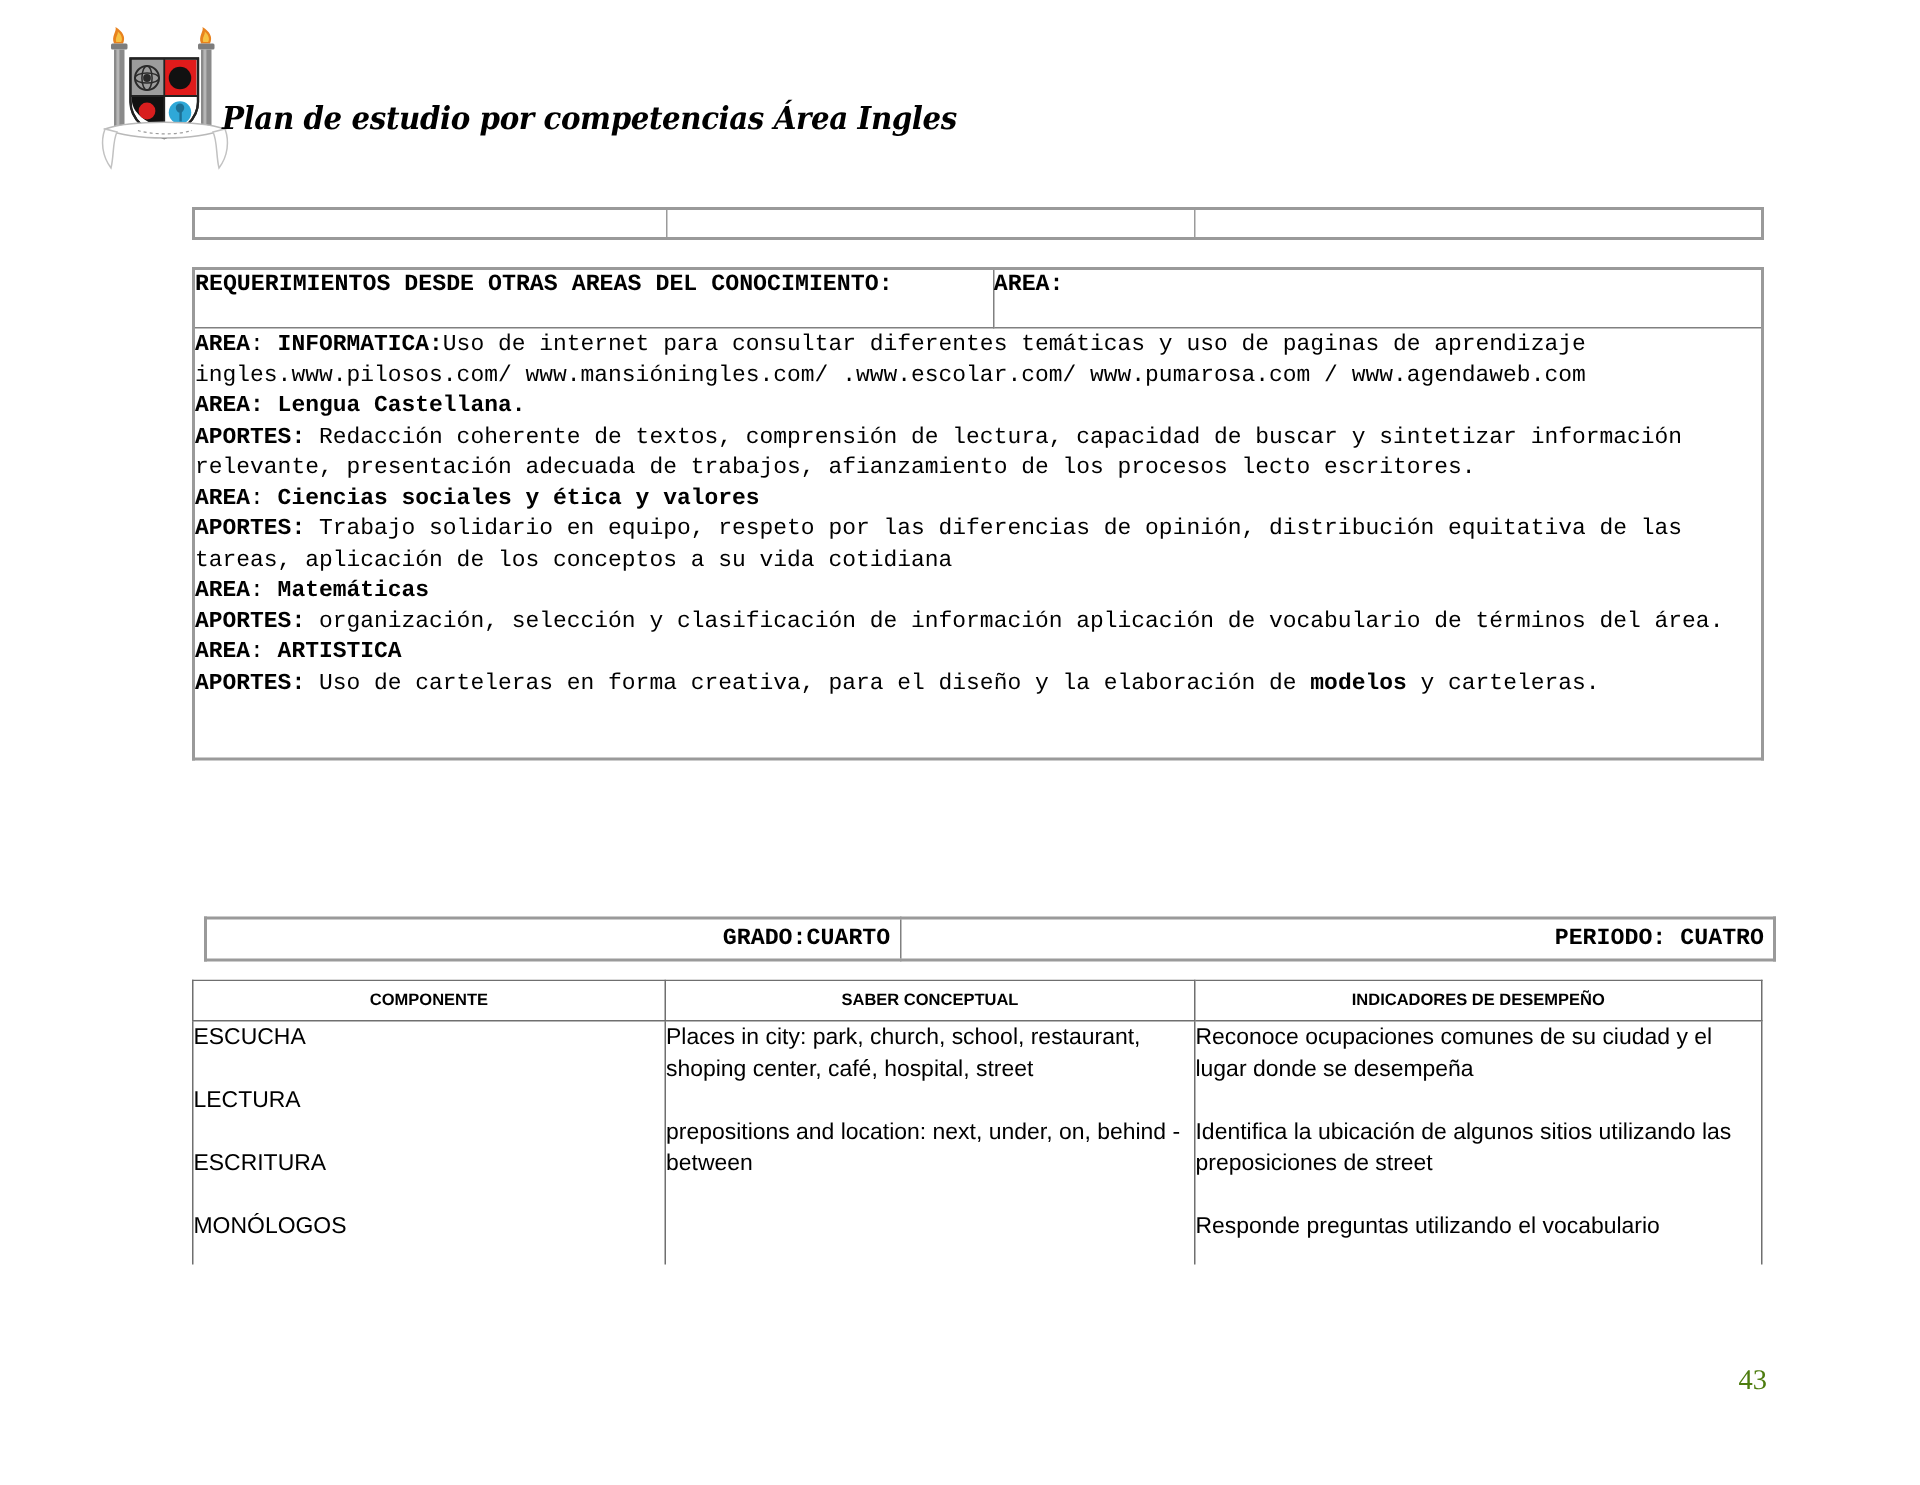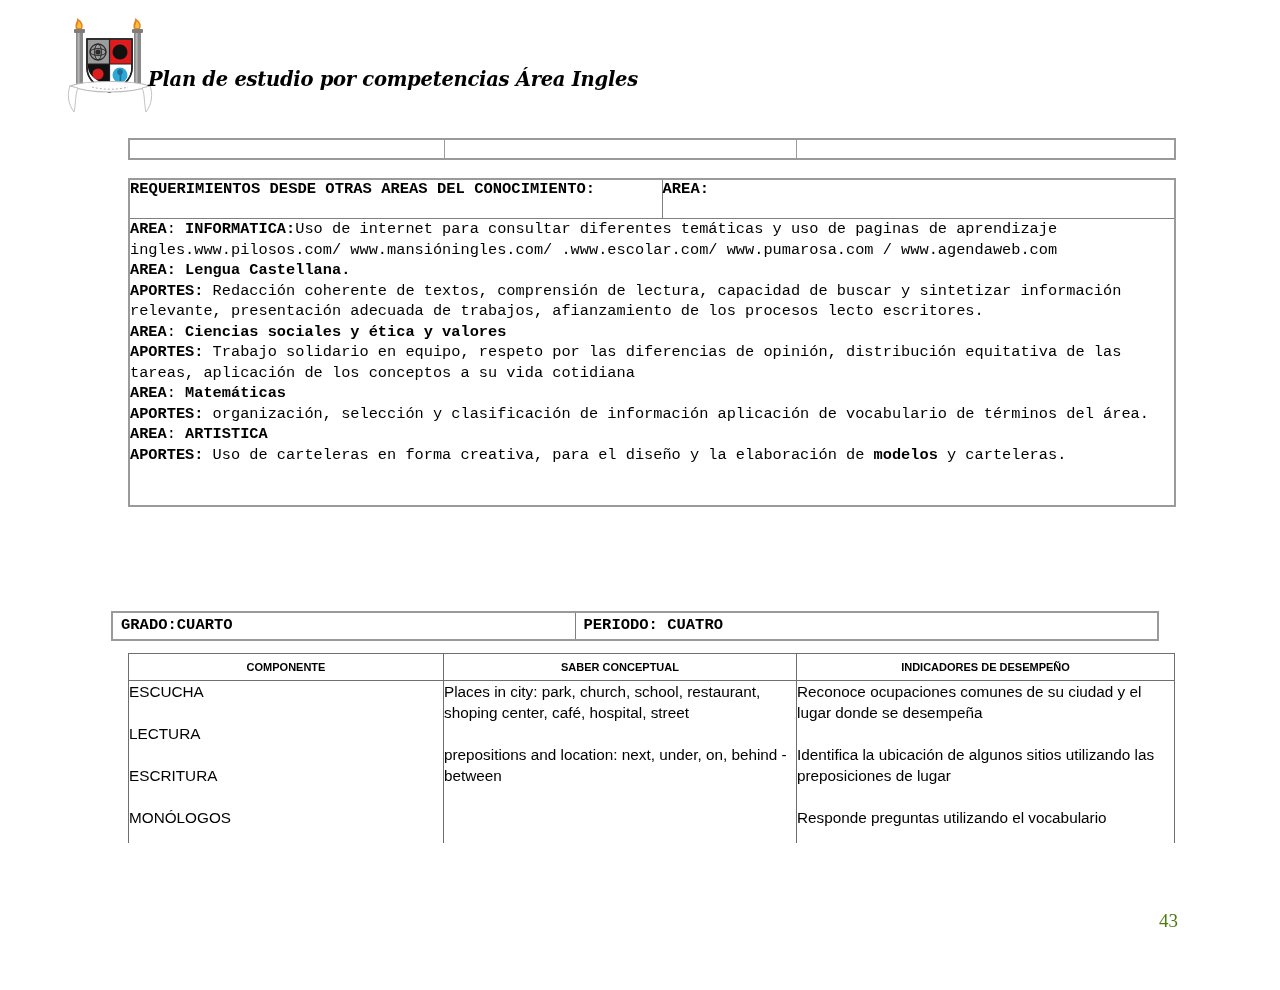--- a/index.html
+++ b/index.html
@@ -104,23 +104,24 @@
     line-height: 20.5px;
     border-radius: 11px;
   }
   .body-cell p {
     margin: 0;
   }
   .b { font-weight: bold; }
 
   
   #grado-table {
-    left: 111px;
+    left: 136px;
     top: 611px;
     width: 1046px;
+    text-align: right;
   }
   #grado-table td {
     border: 1px solid #808080;
     padding: 3px 6px 3px 8px;
     font-size: 15.5px;
     font-weight: bold;
     height: 20px;
   }
 
   
@@ -328,21 +329,21 @@
             <div id="saber-list">
                 <p>Places in city: park, church, school, restaurant, shoping center, café, hospital, street</p>
                 <div class="spacer-line"></div>
                 <p>prepositions and location: next, under, on, behind - between</p>
               </div>
           </td>
           <td class="col-cell">
             <div id="indicadores-list">
                 <p>Reconoce ocupaciones comunes de su ciudad y el lugar donde se desempeña</p>
                 <div class="spacer-line"></div>
-                <p>Identifica la ubicación de algunos sitios utilizando las preposiciones de lugar</p>
+                <p>Identifica la ubicación de algunos sitios utilizando las preposiciones de street</p>
                 <div class="spacer-line"></div>
                 <p>Responde preguntas utilizando el vocabulario</p>
               </div>
           </td>
         </tr>
       </tbody>
     </table>
   </div>
 
   <div class="page-number">43</div>

